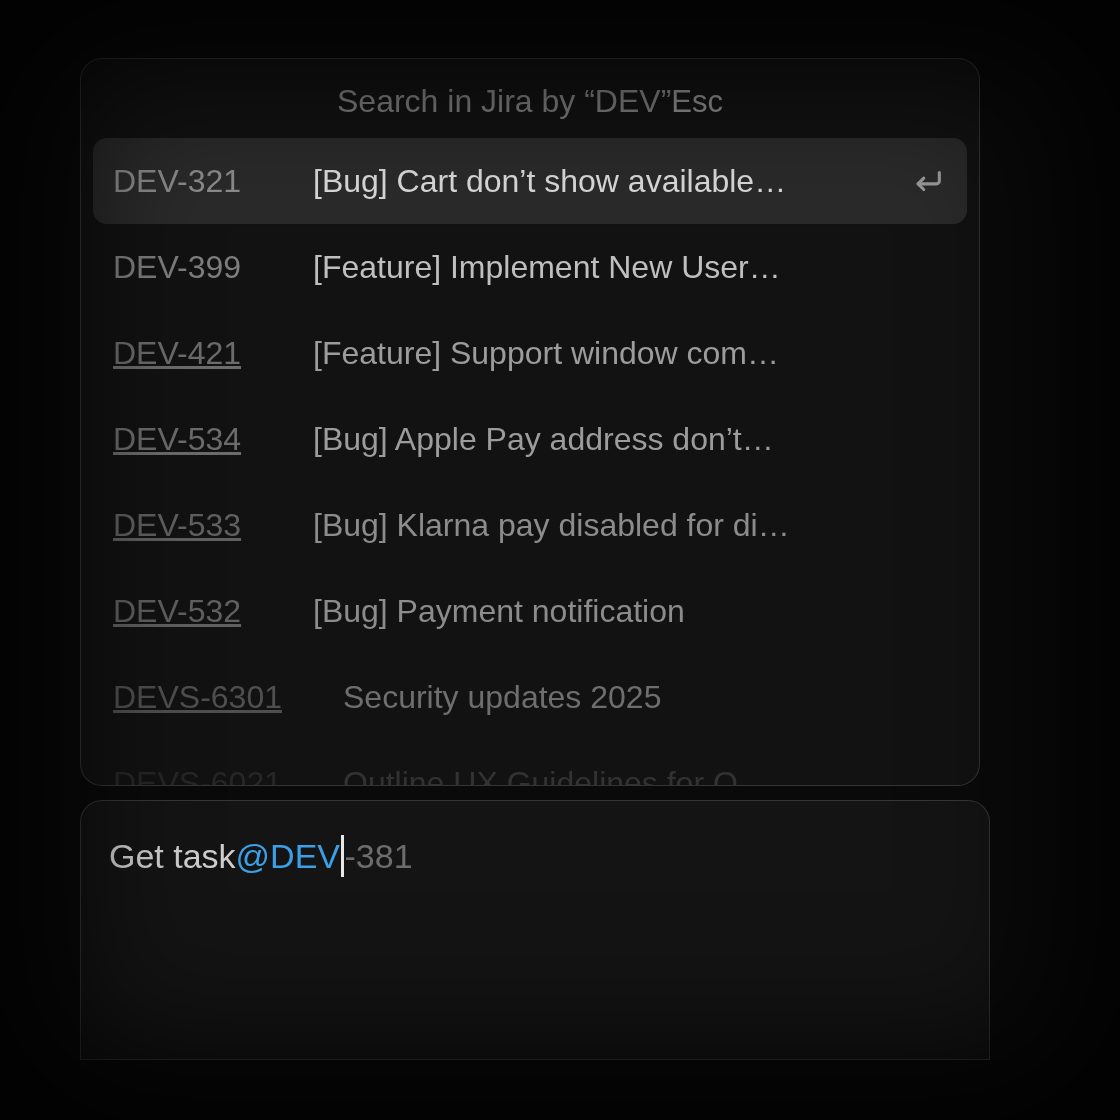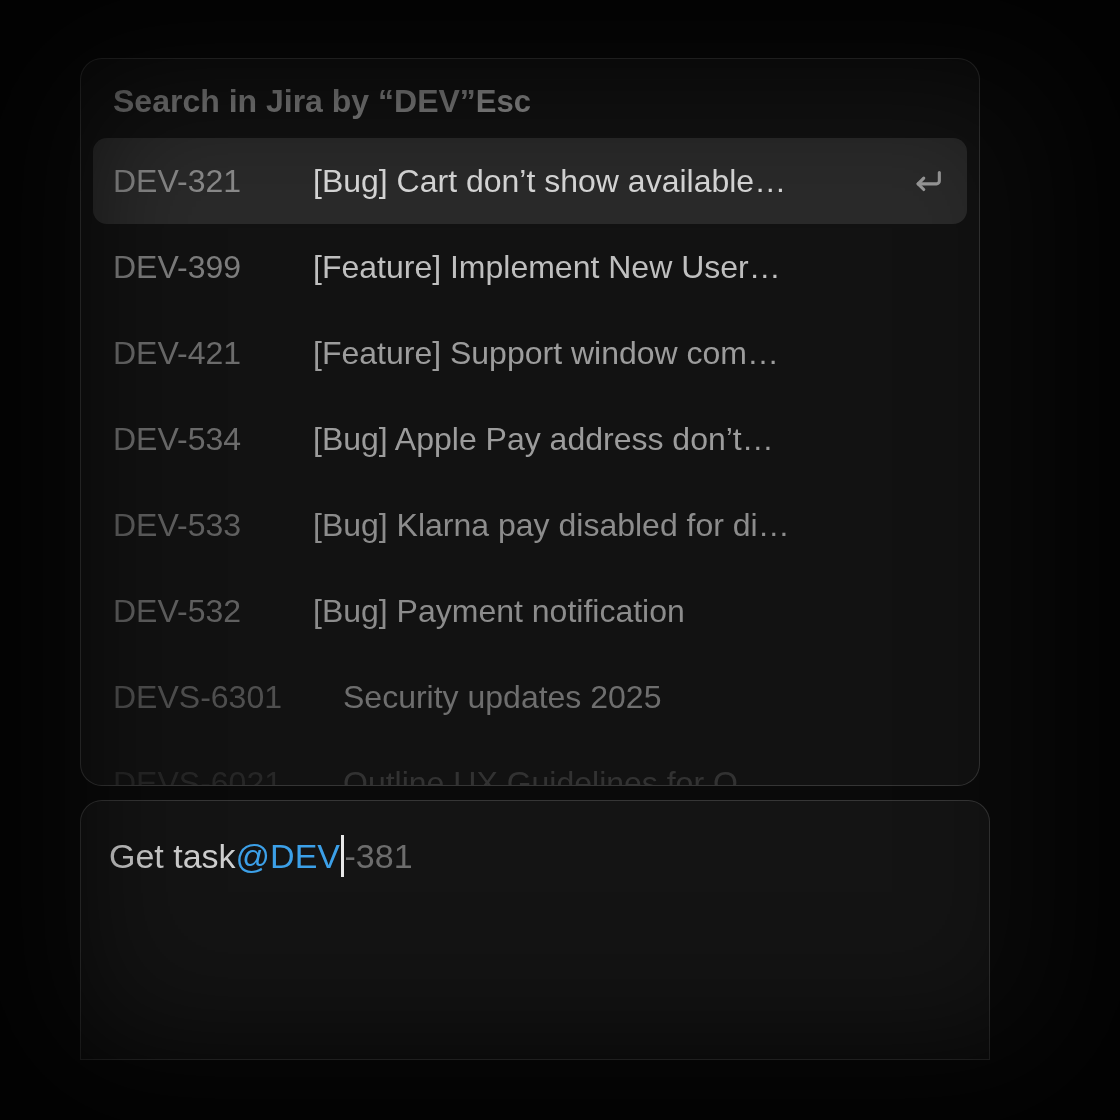--- a/index.html
+++ b/index.html
@@ -26,26 +26,25 @@
       background: rgba(26, 26, 26, 0.55);
       border: 1.5px solid rgba(120, 120, 120, 0.35);
       border-radius: 22px;
       overflow: hidden;
       display: flex;
       flex-direction: column;
     }
 
     .popup-header {
       display: flex;
-      justify-content: flex-start;
+      justify-content: center;
       align-items: center;
       padding: 24px 32px 18px 32px;
       font-size: 32px;
       color: #7a7a7a;
-      font-weight: bold;
     }
 
     .popup-header .esc {
       color: #8a8a8a;
       font-size: 31px;
     }
 
     .results {
       display: flex;
       flex-direction: column;
@@ -93,20 +92,21 @@
 
     .result-item.selected .result-title {
       color: #d8d8d8;
     }
 
     .result-item:nth-child(n+3) .result-title {
       color: #9c9c9c;
     }
     .result-item:nth-child(n+3) .result-id {
       color: #6c6c6c;
+      text-decoration: underline;
     }
     .result-item:nth-child(n+5) .result-title {
       color: #8c8c8c;
     }
     .result-item:nth-child(n+5) .result-id {
       color: #606060;
     }
     .result-item:nth-child(n+7) .result-title {
       color: #6e6e6e;
     }

